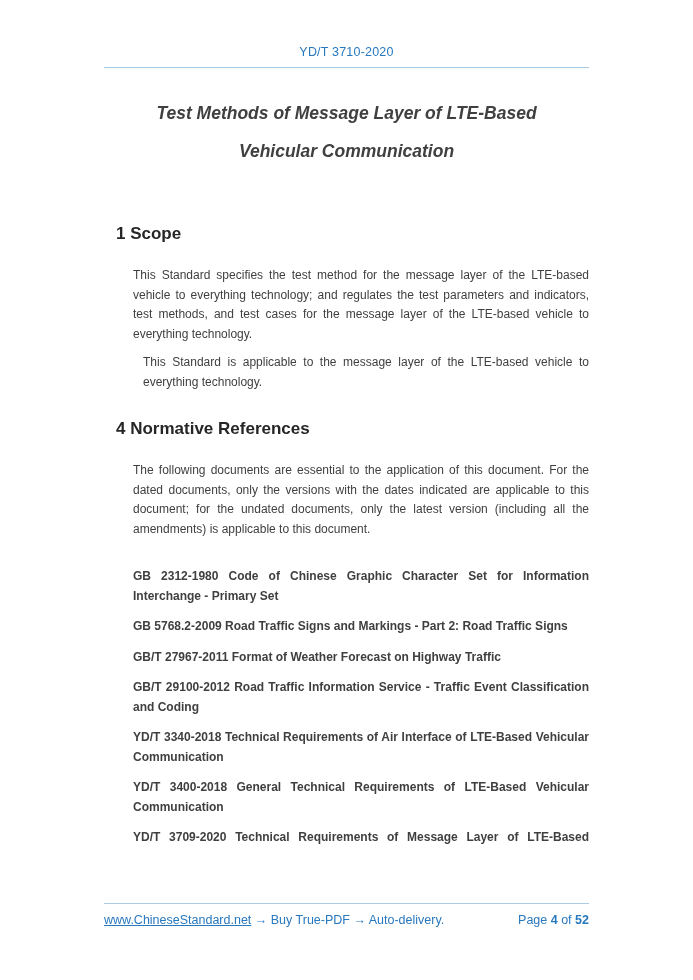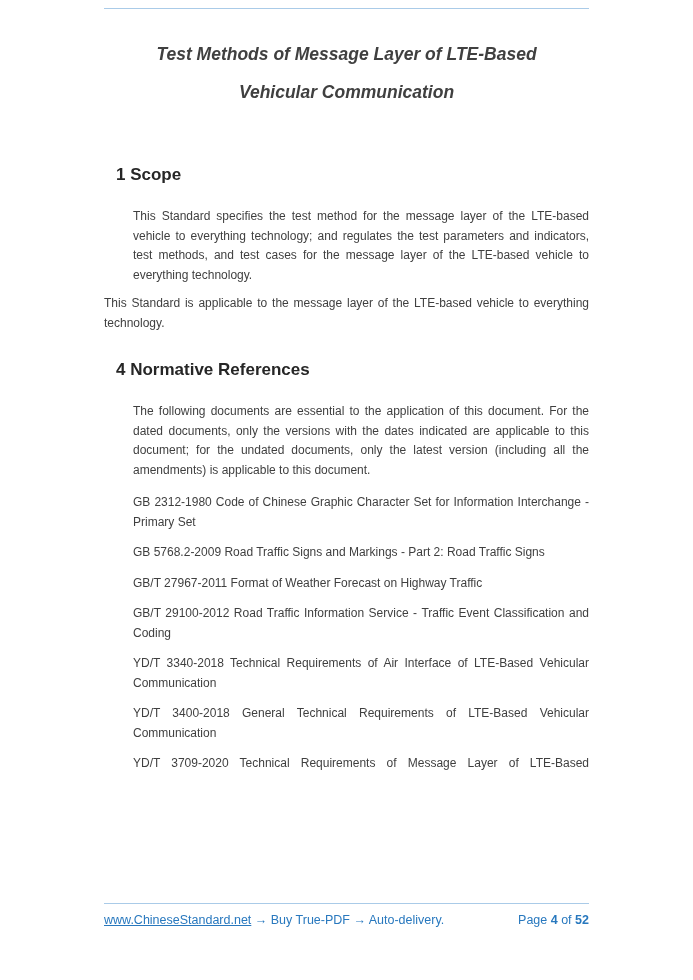--- a/index.html
+++ b/index.html
@@ -51,23 +51,24 @@
   .h-scope { margin-top: 53px; }
   .h-normative { margin-top: 26px; }
   .body-par {
     margin: 0;
     font-size: 12px;
     line-height: 19.5px;
     text-align: justify;
     color: #3f3f3f;
   }
   .par-first { margin-top: 21px; margin-left: 29px; }
-  .par-next  { margin-top: 9px; }
+  .par-next  { margin-top: 9px; margin-left: 39px; }
   .reference-list {
-    margin-top: 13px;
+    margin-top: 28px;
+    font-weight: bold;
   }
   .reference-item {
     margin: 0 0 11px 29px;
     font-size: 12px;
     line-height: 19.5px;
     text-align: justify;
     color: #3f3f3f;
   }
   .justify-last {
     text-align-last: justify;
@@ -92,20 +93,21 @@
   }
   .footer .bold { font-weight: bold; }
   .footer-left span { white-space: pre; }
 </style>
 </head>
 <body>
 
 <div class="page">
   <div class="content">
 
+    <div class="doc-number">YD/T 3710-2020</div>
     <hr class="header-rule">
 
     <div class="doc-title">
       <div>Test Methods of Message Layer of LTE-Based</div>
       <div>Vehicular Communication</div>
     </div>
 
     <h2 class="section-heading h-scope">1 Scope</h2>
     <p class="body-par par-first">This Standard specifies the test method for the message layer of the LTE-based vehicle to everything technology; and regulates the test parameters and indicators, test methods, and test cases for the message layer of the LTE-based vehicle to everything technology.</p>
     <p class="body-par par-next">This Standard is applicable to the message layer of the LTE-based vehicle to everything technology.</p>

